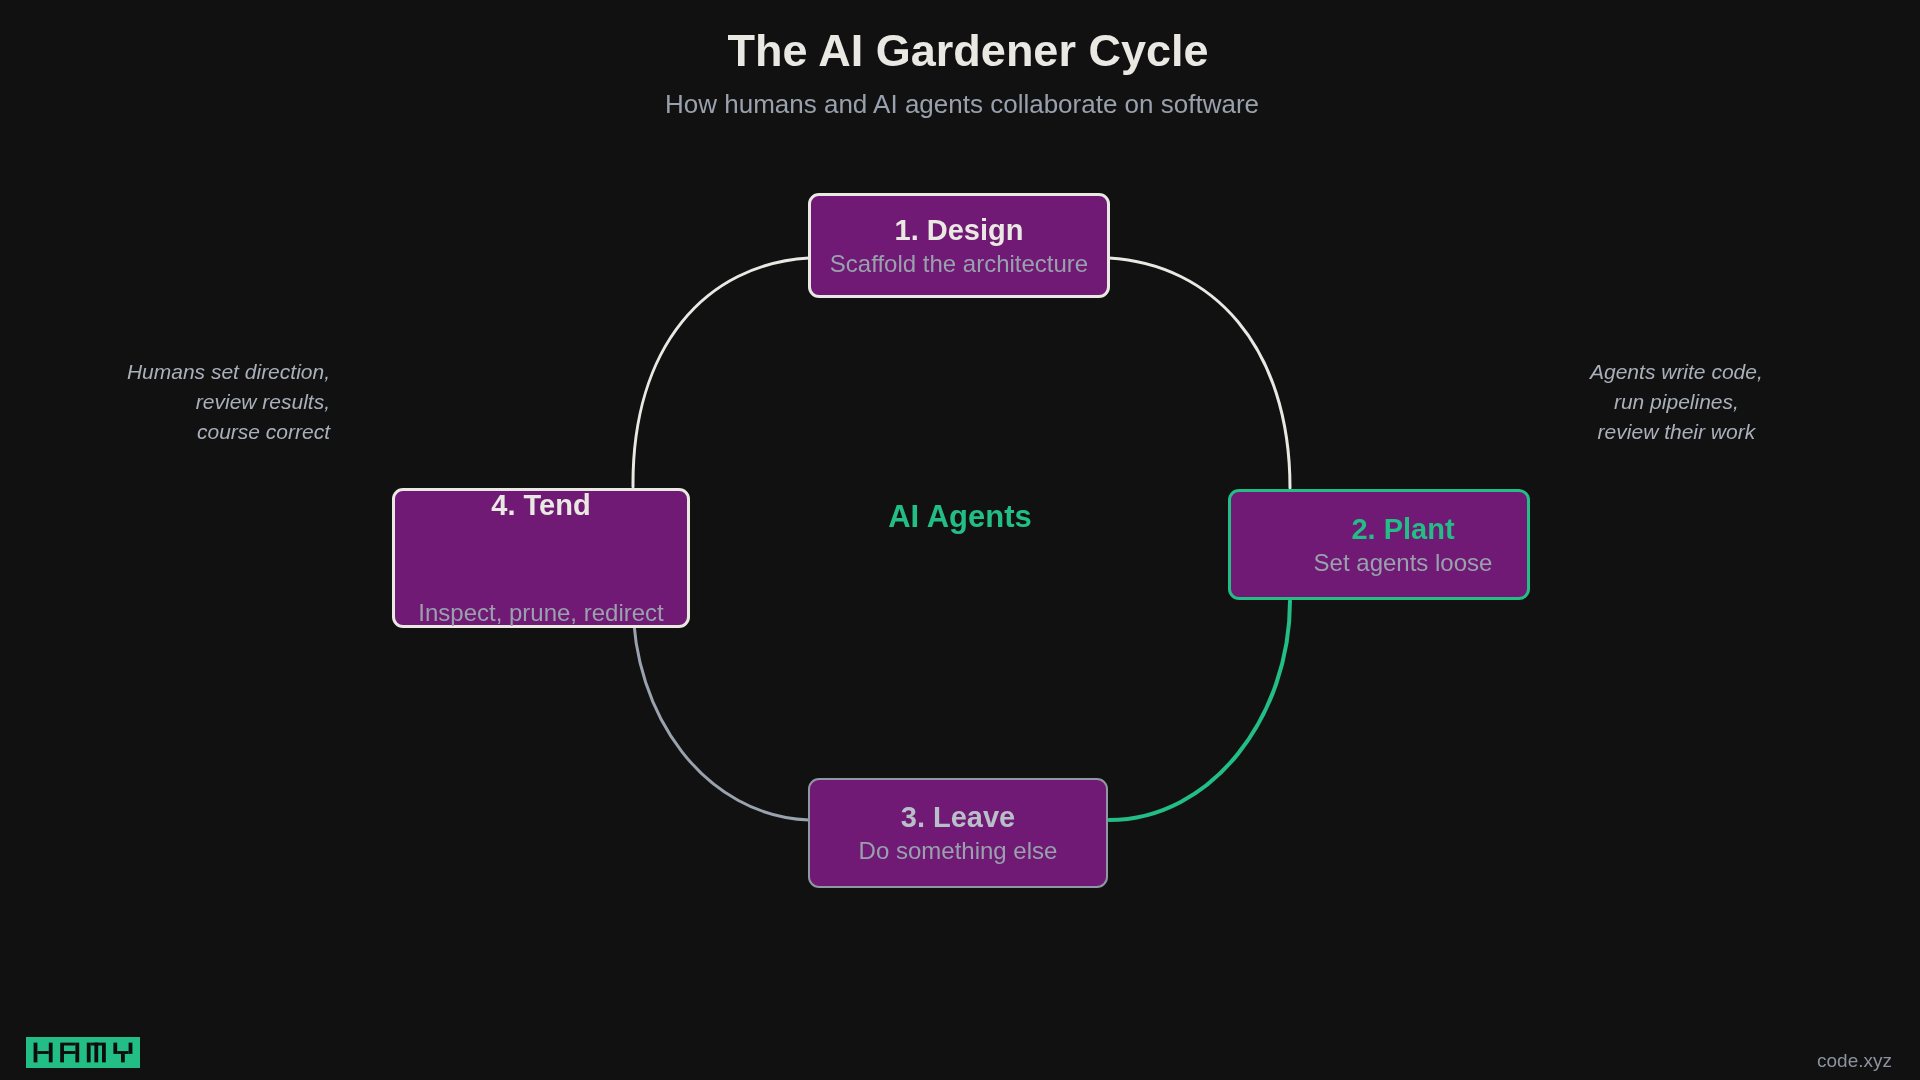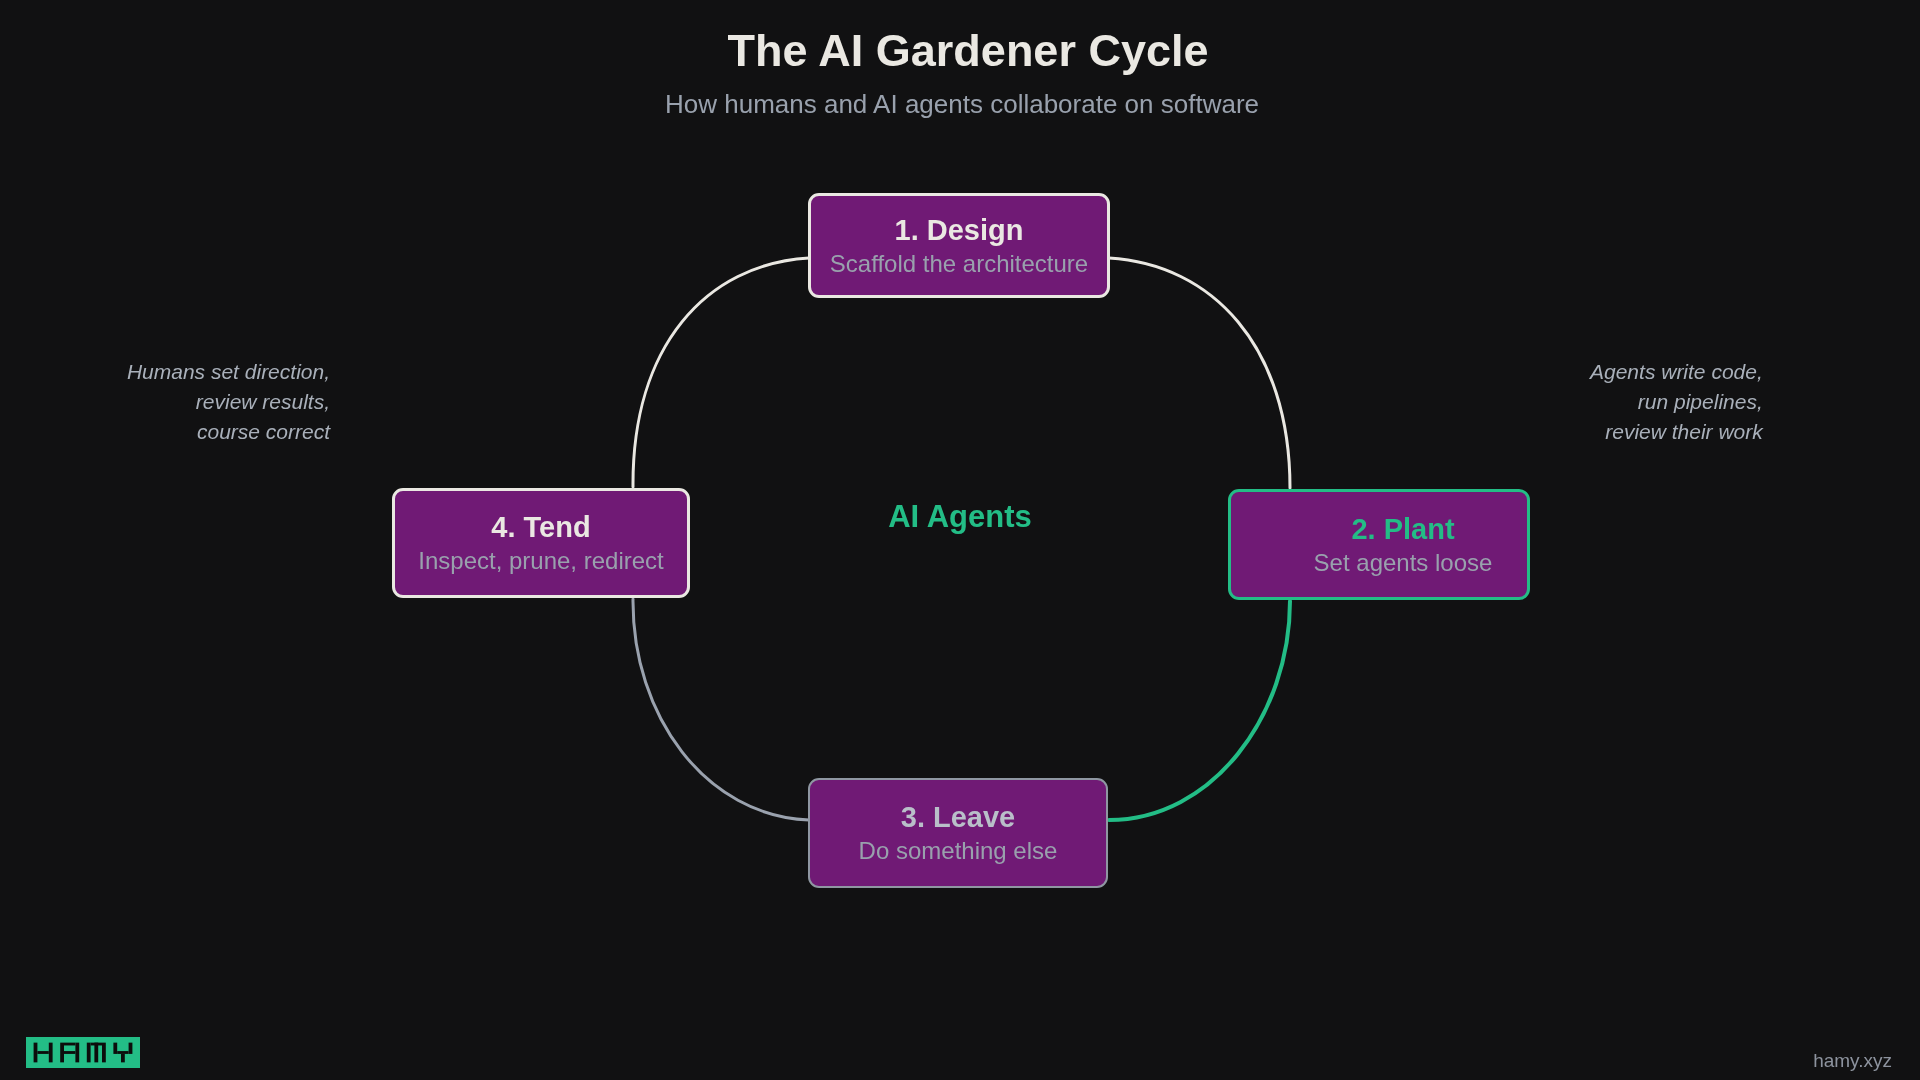--- a/index.html
+++ b/index.html
@@ -33,39 +33,39 @@
     position:absolute;z-index:2;box-sizing:border-box;
     background:#701a75;border-radius:11px;
     display:flex;flex-direction:column;align-items:center;justify-content:center;
     gap:7px;text-align:center;
   }
   .stepbox .t{font-size:29px;font-weight:bold;line-height:1;}
   .stepbox .s{font-size:24px;line-height:1;color:var(--muted,#99a1ad);}
   .box-design{left:808px;top:193px;width:302px;height:105px;border:3px solid var(--ink,#eae8e2);}
   .box-plant {left:1228px;top:489px;width:302px;height:111px;border:3px solid var(--green,#23bd86);padding-left:48px;}
   .box-leave {left:808px;top:778px;width:300px;height:110px;border:2px solid var(--leave-border,#8f97a2);}
-  .box-tend  {left:392px;top:488px;width:298px;height:110px;border:3px solid var(--ink,#eae8e2);}
+  .box-tend  {left:392px;top:488px;width:298px;height:140px;border:3px solid var(--ink,#eae8e2);justify-content:space-between;}
   .box-design .t,.box-tend .t{color:var(--ink,#eae8e2);}
   .box-plant .t{color:var(--green,#23bd86);}
   .box-leave .t{color:var(--leave-title,#b9bfc9);}
   
   .center-label{
     position:absolute;left:0;top:501px;width:100%;z-index:2;
     text-align:center;color:var(--green,#23bd86);
   }
   .center-label .ct{font-size:31px;font-weight:bold;line-height:1;}
   .center-label .cs{font-size:27px;line-height:1;margin-top:16px;}
   
   .note{
     position:absolute;top:357px;z-index:2;
     font-style:italic;font-size:21px;line-height:30px;
     color:var(--note,#a9b0ba);
   }
   .note-left{right:1590px;text-align:right;margin-left:42px;}
-  .note-right{left:1590px;text-align:right;}
+  .note-right{left:1590px;text-align:center;}
   
   .logo{position:absolute;left:26px;top:1037px;width:114px;height:31px;z-index:2;}
   .site{
     position:absolute;right:28px;bottom:8px;z-index:2;
     font-size:19px;color:var(--site,#8d939e);
   }
 </style>
 </head>
 <body>
 
@@ -143,15 +143,15 @@
     </g>
 
     <g fill="#0c0d0c" transform="translate(23,2)">
       <rect x="0" y="0" width="1" height="4"></rect>
         <rect x="4" y="0" width="1" height="4"></rect>
         <rect x="1" y="3" width="3" height="1"></rect>
         <rect x="2" y="4" width="1" height="3"></rect>
     </g>
   </svg>
 
-  <div class="site">hamy.xyz</div>
+  <div class="site">code.xyz</div>
 
 </div>
 
 </body></html>

